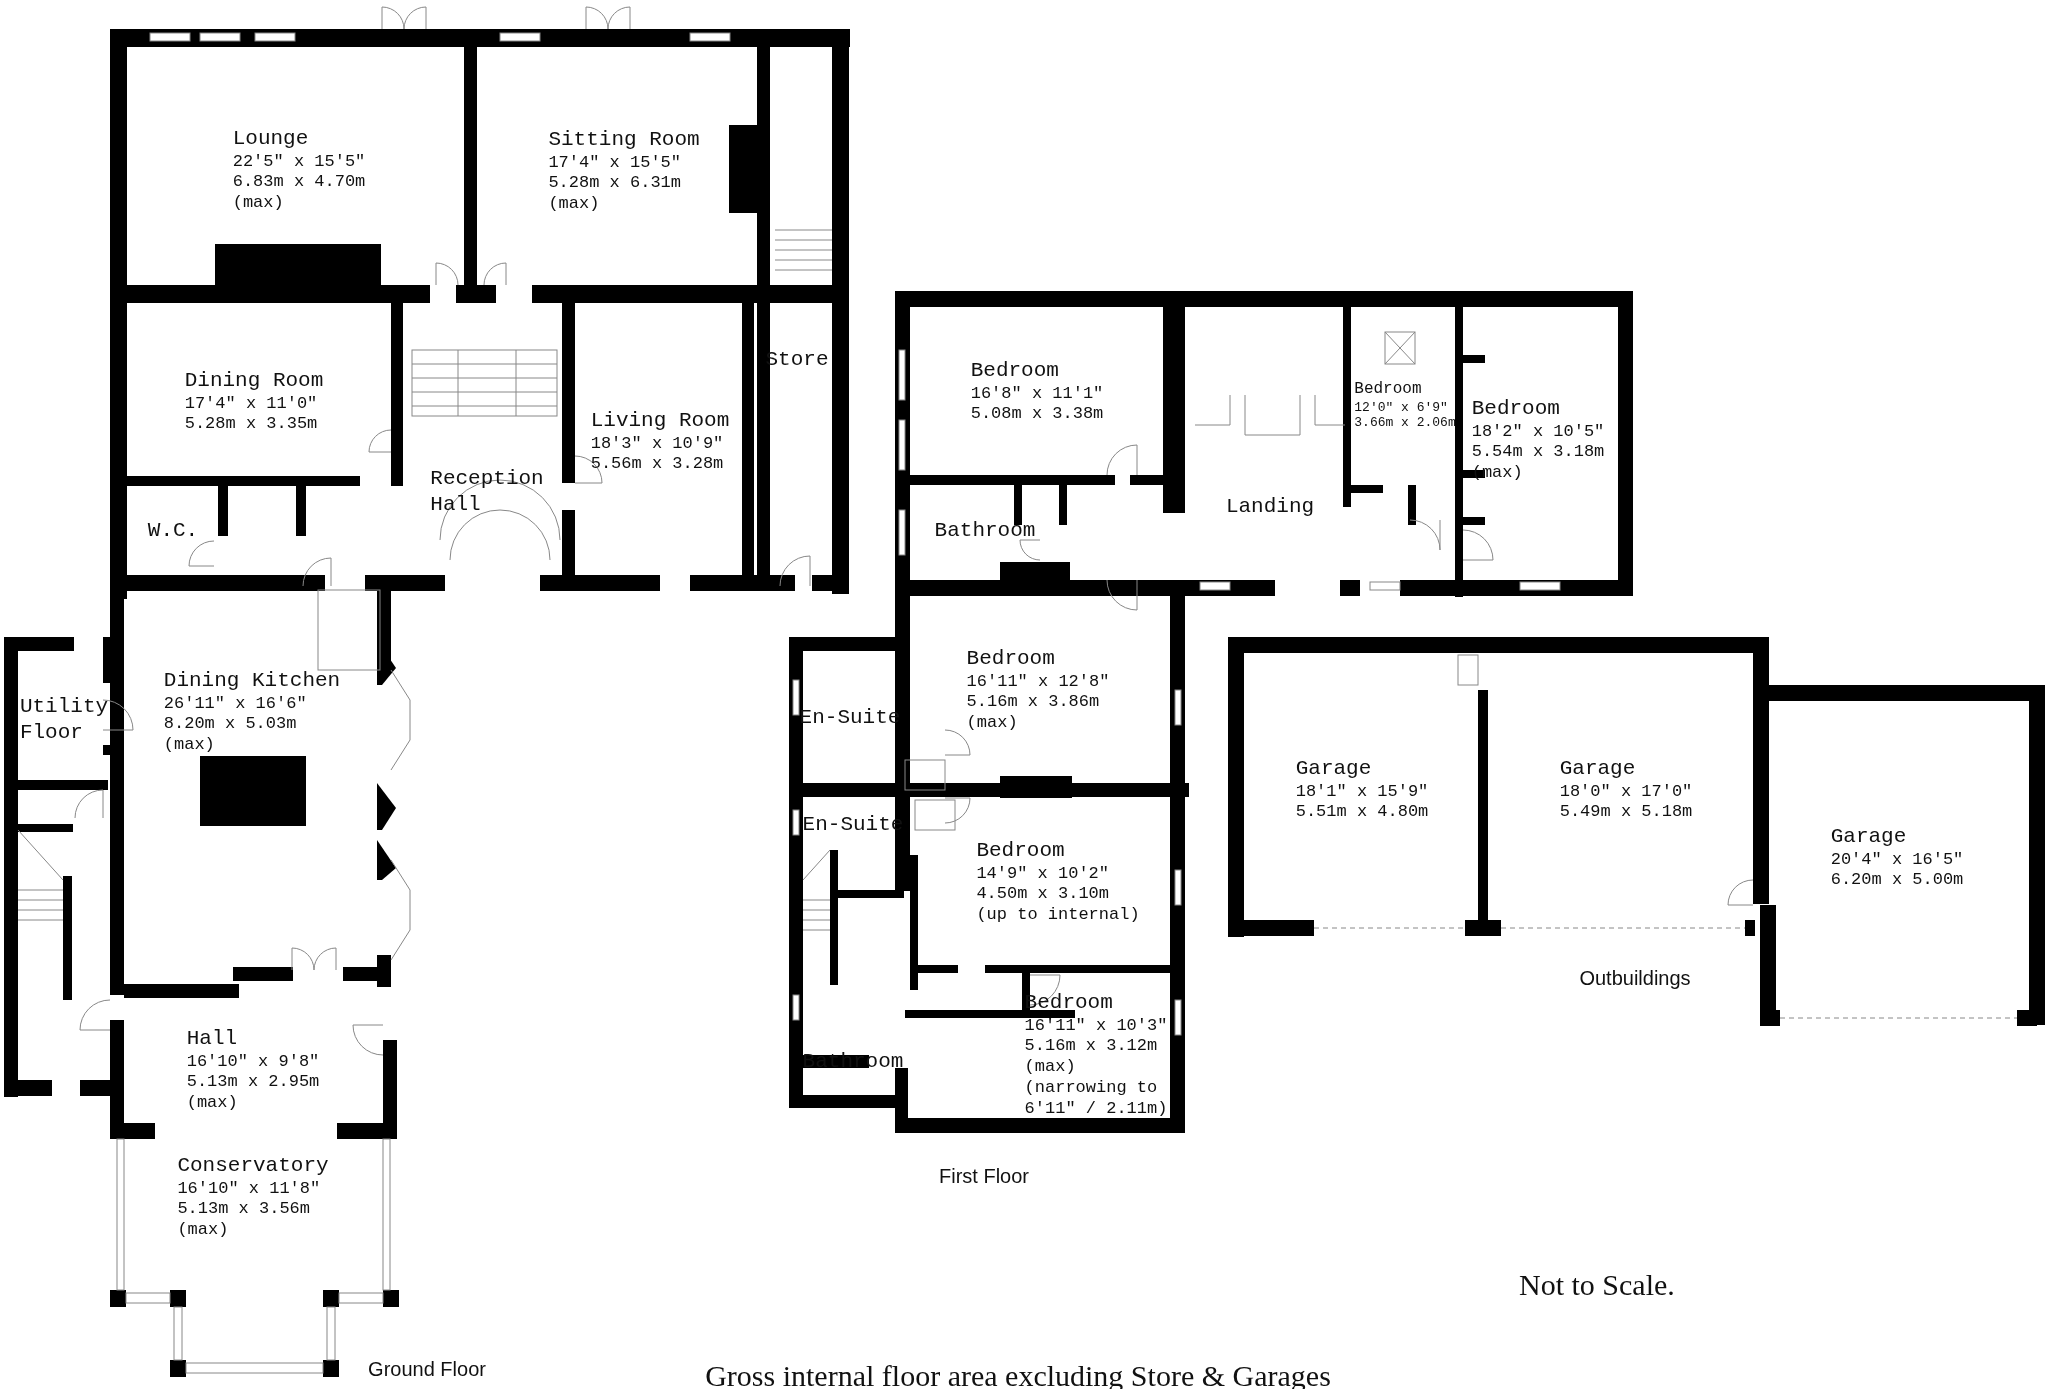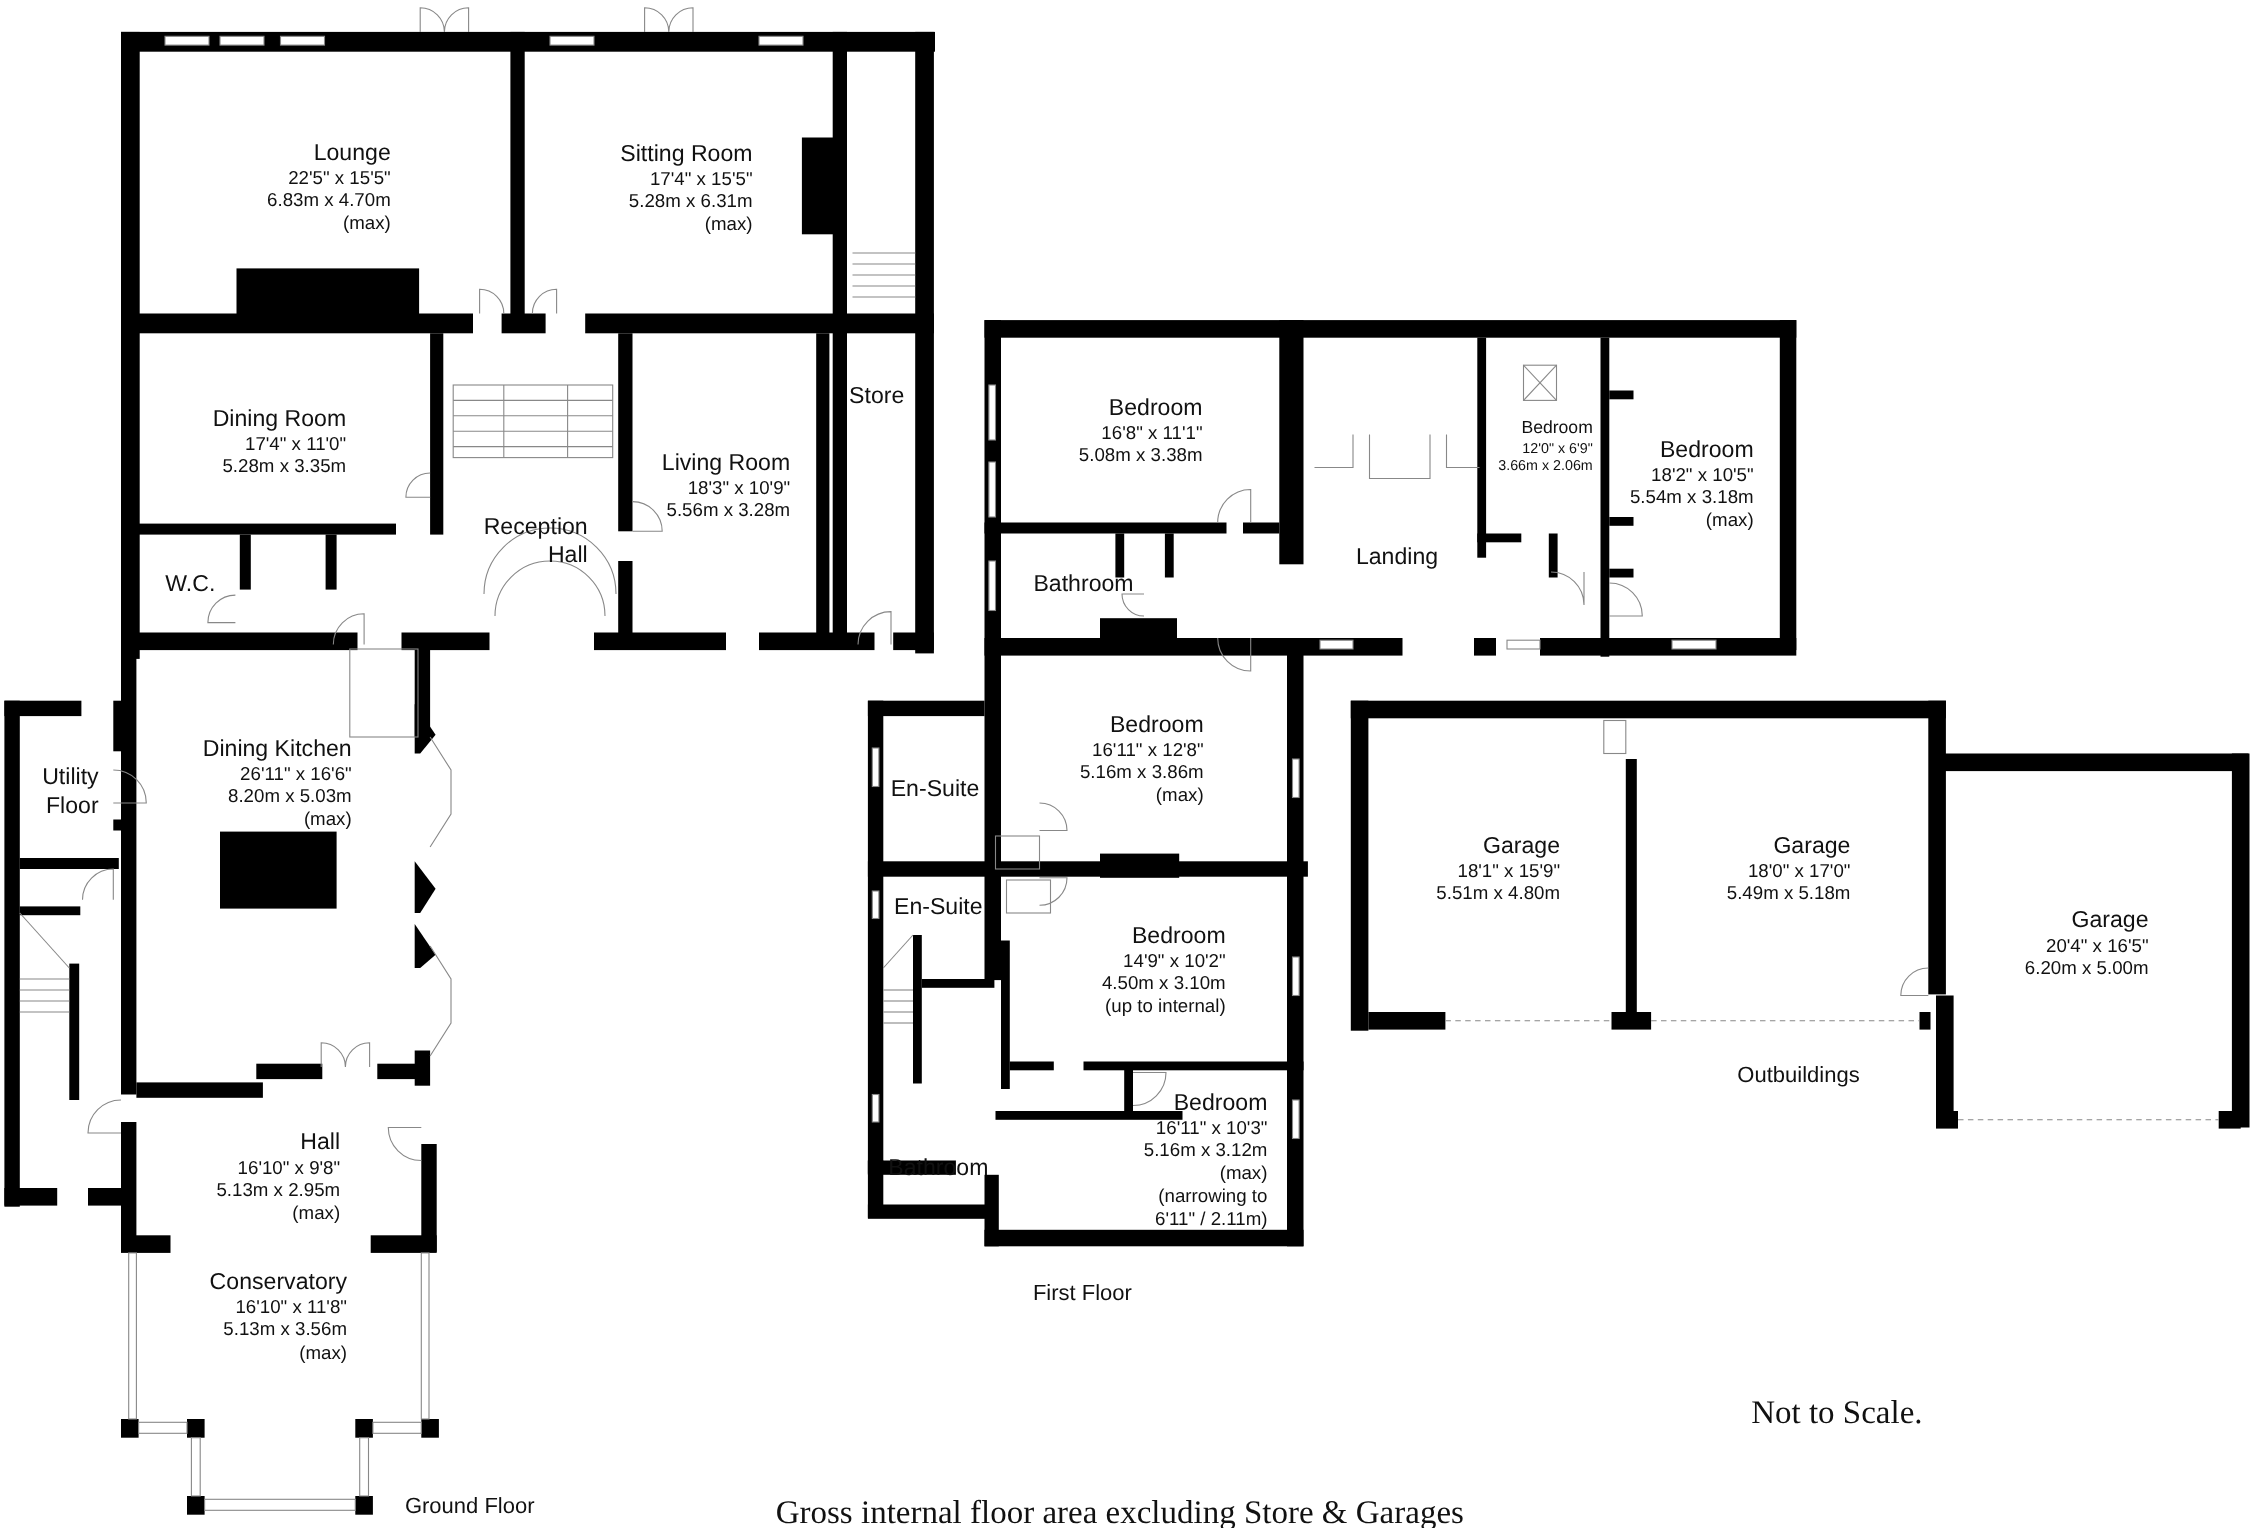--- a/index.html
+++ b/index.html
@@ -1,18 +1,18 @@
 <!DOCTYPE html>
 <html><head>
 <meta charset="utf-8">
 <style>
   html,body{margin:0;padding:0;background:#ffffff;}
   body{width:2048px;height:1389px;position:relative;overflow:hidden;font-family:"Liberation Sans",sans-serif;color:#111;}
   svg{position:absolute;left:0;top:0;}
-  .room-label{position:absolute;text-align:right;transform:translateX(-50%);line-height:1.22;white-space:nowrap;}
+  .room-label{position:absolute;text-align:left;transform:translateX(-50%);line-height:1.22;white-space:nowrap;font-family:Liberation Mono, monospace;}
   .room-label .name{font-size:21px;display:block;}
   .room-label .dim{font-size:17px;display:block;}
   .room-label.small .name{font-size:16px;}
   .room-label.small .dim{font-size:13px;}
   .floor-title{position:absolute;font-size:20px;transform:translateX(-50%);white-space:nowrap;}
   .serif-note{position:absolute;font-family:"Liberation Serif",serif;font-size:30px;line-height:1.3;white-space:nowrap;}
   .area-note{text-align:center;transform:translateX(-50%);}
 </style>
 </head>
 <body>
@@ -371,15 +371,15 @@
   <span class="name">Garage</span>
   <span class="dim">20'4" x 16'5"</span>
   <span class="dim">6.20m x 5.00m</span>
 </div>
 <div class="floor-title" style="left:1635px;top:967px;">Outbuildings</div>
 
 <div class="serif-note area-note" style="left:1018px;top:1356px;">
   <div>Gross internal floor area excluding Store &amp; Garages</div>
   <div>(approx.): 382.3 sq m (4,116 sq ft)</div>
 </div>
-<div class="serif-note" style="left:1592px;top:1265px;">
+<div class="serif-note" style="left:1519px;top:1265px;">
   <div>Not to Scale.</div>
 </div>
 
 </body></html>

